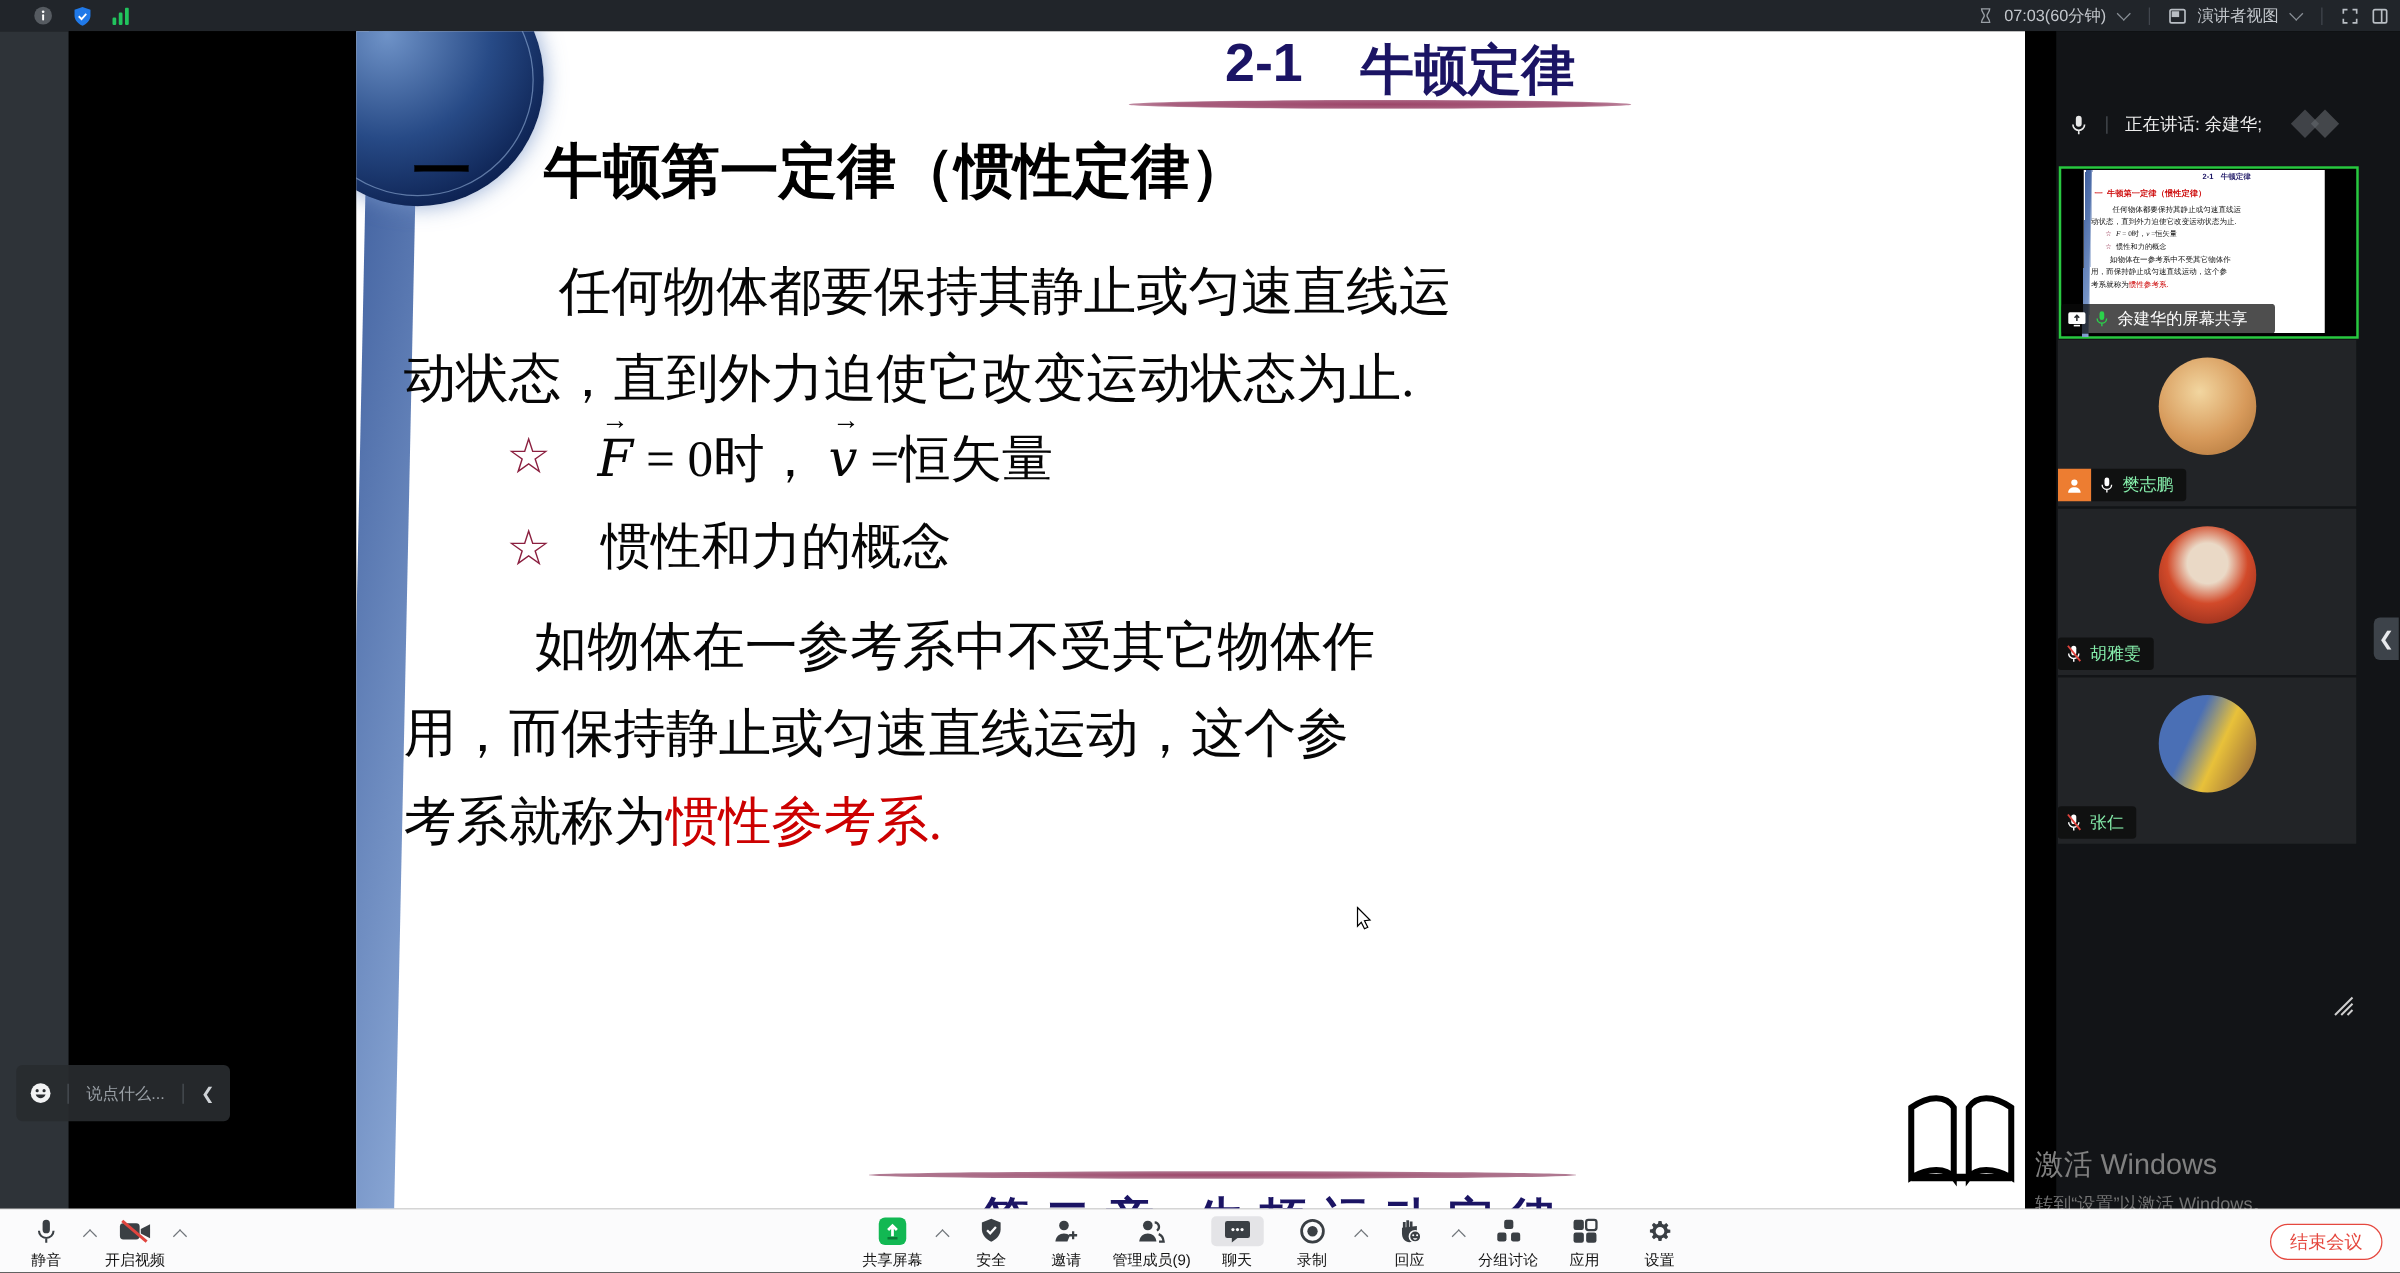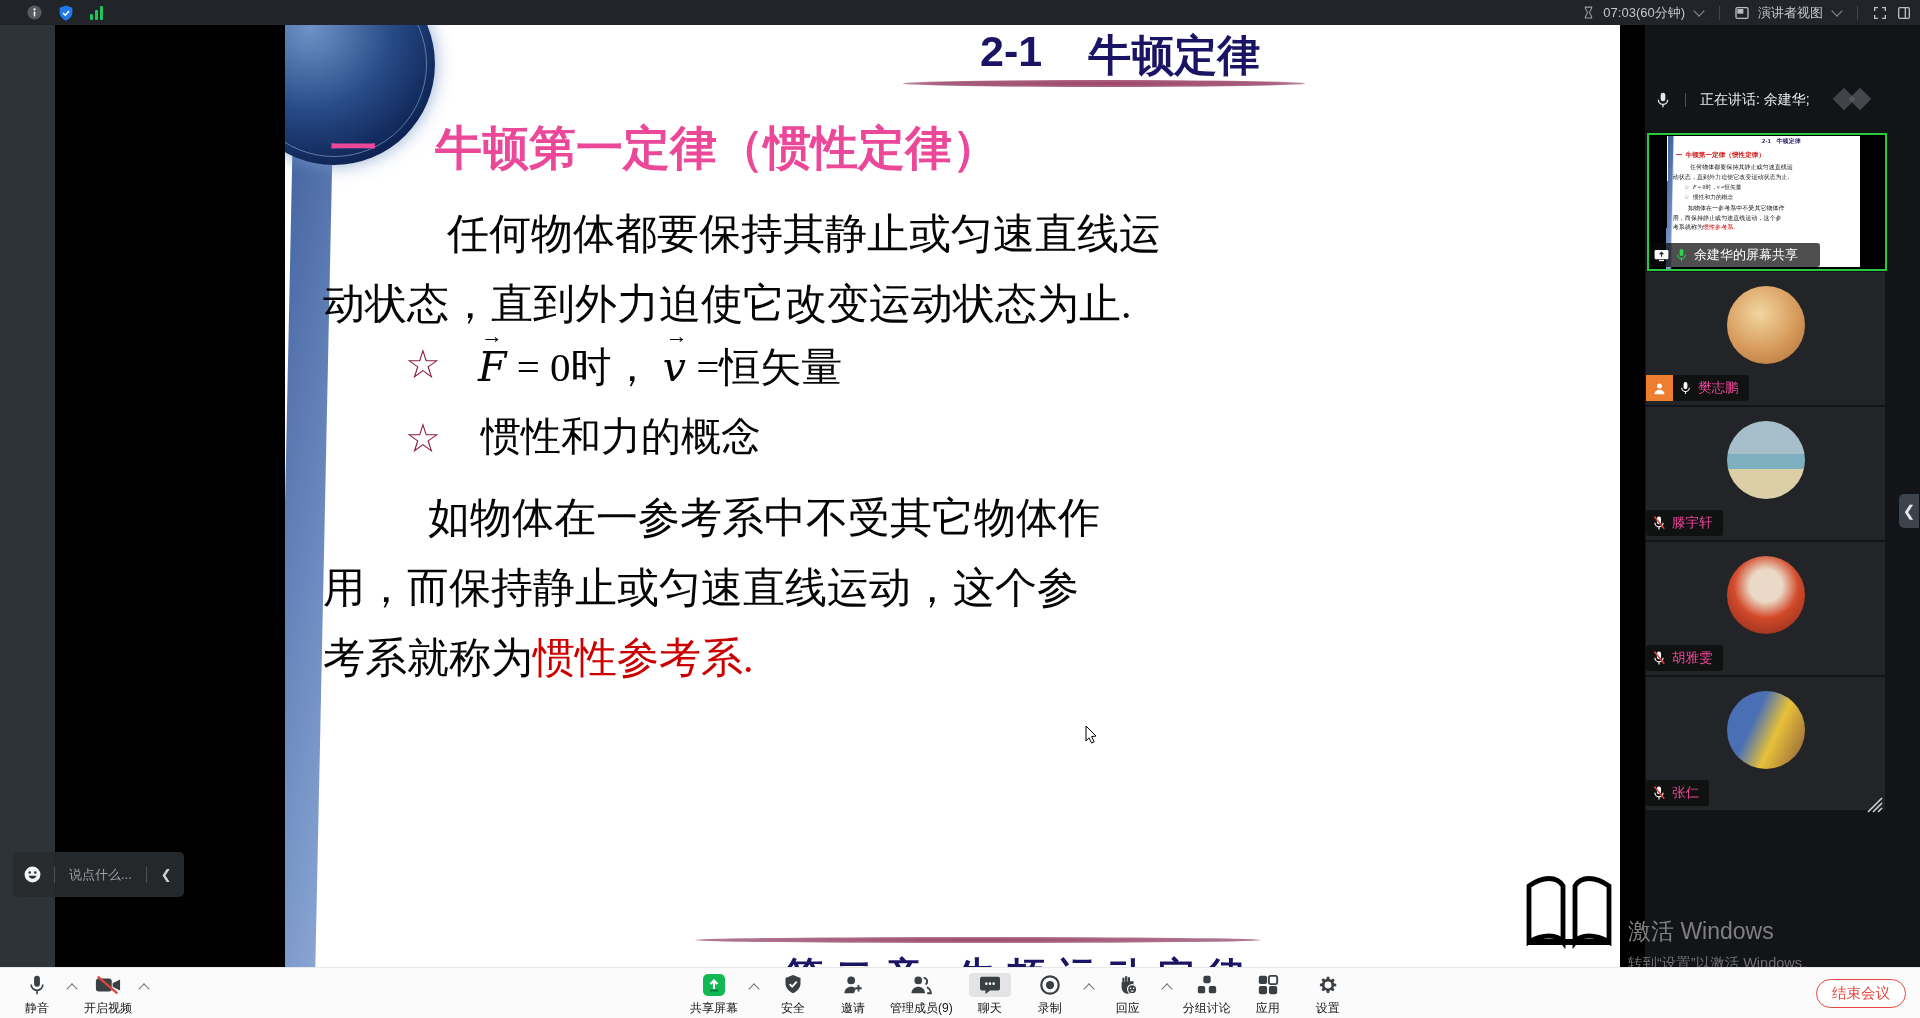--- a/index.html
+++ b/index.html
@@ -26,21 +26,21 @@
          background:radial-gradient(circle at 38% 32%,#6f93c8 0%,#274a86 45%,#0b1f4e 80%);
          box-shadow:0 0 18px rgba(120,150,200,.8);}
   .globe:before{content:"";position:absolute;inset:8px;border-radius:50%;
          border:1px solid rgba(170,200,240,.5);}
   .logo-t2{position:absolute;left:22px;top:36px;color:#fff;font-weight:bold;font-size:20px;
            font-family:"Liberation Sans",sans-serif;text-shadow:1px 1px 2px #0a1a3a;}
   .s-title{position:absolute;left:695px;top:2px;display:flex;gap:46px;color:#1b1464;
            font-family:"Liberation Sans",sans-serif;font-weight:bold;font-size:43px;}
   .s-underline{position:absolute;left:618px;top:55px;width:402px;height:7px;border-radius:50%;
            background:radial-gradient(ellipse at center,#9c4568 0%,#a85f7e 60%,rgba(168,95,126,0) 100%);}
-  .s-head{position:absolute;left:45px;top:92px;color:#ec4899;font-weight:bold;font-size:47px;white-space:nowrap;}
+  .s-head{position:absolute;left:45px;top:81px;color:#000000;font-weight:bold;font-size:47px;white-space:nowrap;}
   .s-head .idx{margin-right:58px;}
   .line{position:absolute;color:#060606;font-size:42px;line-height:1;white-space:nowrap;}
   .p1a{left:162px;top:188px;}
   .p1b{left:38px;top:258px;}
   .star{position:absolute;font-size:40px;color:#8b1f3f;line-height:1;}
   .st1{left:120px;top:320px;}
   .st2{left:120px;top:394px;}
   .math{position:absolute;left:193px;top:315px;font-size:41px;color:#060606;white-space:nowrap;}
   .math i{font-family:"DejaVu Serif","Liberation Serif",serif;}
   .vec{position:relative;display:inline-block;}
@@ -80,21 +80,21 @@
         background:rgba(10,10,10,.72);border-radius:3px;padding:3px 22px 3px 5px;color:#fff;font-size:13px;}
   .tiles{position:absolute;left:1px;top:247px;width:239px;display:flex;flex-direction:column;gap:2px;}
   .tile{position:relative;height:133px;background:#222427;}
   .avatar{position:absolute;left:50%;top:14px;transform:translateX(-50%);width:78px;height:78px;border-radius:50%;}
   .av1{background:radial-gradient(circle at 42% 35%,#f2d6a0 0%,#d79a5b 55%,#a96f35 100%);}
   .av2{background:linear-gradient(#a7bfca 0 42%,#7fb0c0 42% 62%,#dccfa8 62% 100%);}
   .av3{background:radial-gradient(circle at 50% 38%,#ead9c6 0 26%,#d24a2a 52%,#7e2418 100%);}
   .av4{background:linear-gradient(115deg,#4a6fb5 0 35%,#e8c13a 60%,#8a5a3a 100%);}
   .nametag{position:absolute;left:0;bottom:4px;display:flex;align-items:stretch;}
   .badge{width:27px;height:26px;background:#ed7d31;display:flex;align-items:center;justify-content:center;}
-  .pill{display:flex;align-items:center;gap:6px;background:rgba(12,12,12,.8);color:#ec4899;
+  .pill{display:flex;align-items:center;gap:6px;background:rgba(12,12,12,.8);color:#86efac;
         font-size:13.5px;padding:0 10px 0 6px;height:26px;border-radius:0 3px 3px 0;}
   .collapse{position:absolute;left:1899px;top:494px;width:20px;height:34px;background:#3d434a;
         border-radius:5px 0 0 5px;display:flex;align-items:center;justify-content:center;
         color:#e8eaed;font-size:15px;font-weight:bold;}
   .resize{position:absolute;left:1864px;top:794px;}
   
   .chatbar{position:absolute;left:13px;top:852px;height:45px;display:flex;align-items:center;
         background:rgba(40,43,47,.92);border-radius:5px;padding:0 4px;}
   .chatbar .vsep{background:#4b5057;height:16px;}
   .chat-ph{color:#9aa0a6;font-size:13px;padding:0 8px;}
@@ -291,35 +291,20 @@
               <svg width="13" height="16" viewBox="0 0 24 26">
                   <rect x="8.5" y="2" width="7" height="13" rx="3.5" fill="#fff"></rect>
                   <path d="M5 12.5a7 7 0 0 0 14 0M12 19.5V24" stroke="#fff" stroke-width="2" fill="none"></path>
                 </svg>
             </span>
             <span>樊志鹏</span>
           </span>
         </div>
       </div>
 
-      <div class="tile">
-        <div class="avatar av2"></div>
-        <div class="nametag">
-          <span class="pill" style="border-radius:3px;">
-            <span class="icn">
-              <svg width="14" height="16" viewBox="0 0 24 26">
-                  <rect x="8.5" y="2" width="7" height="13" rx="3.5" fill="#fff"></rect>
-                  <path d="M5 12.5a7 7 0 0 0 14 0M12 19.5V24" stroke="#fff" stroke-width="2" fill="none"></path>
-                  <line x1="4" y1="2" x2="21" y2="23" stroke="#e0443e" stroke-width="2.6"></line>
-                </svg>
-            </span>
-            <span>滕宇轩</span>
-          </span>
-        </div>
-      </div>
 
       <div class="tile">
         <div class="avatar av3"></div>
         <div class="nametag">
           <span class="pill" style="border-radius:3px;margin-top:16px;">
             <span class="icn">
               <svg width="14" height="16" viewBox="0 0 24 26">
                   <rect x="8.5" y="2" width="7" height="13" rx="3.5" fill="#fff"></rect>
                   <path d="M5 12.5a7 7 0 0 0 14 0M12 19.5V24" stroke="#fff" stroke-width="2" fill="none"></path>
                   <line x1="4" y1="2" x2="21" y2="23" stroke="#e0443e" stroke-width="2.6"></line>

